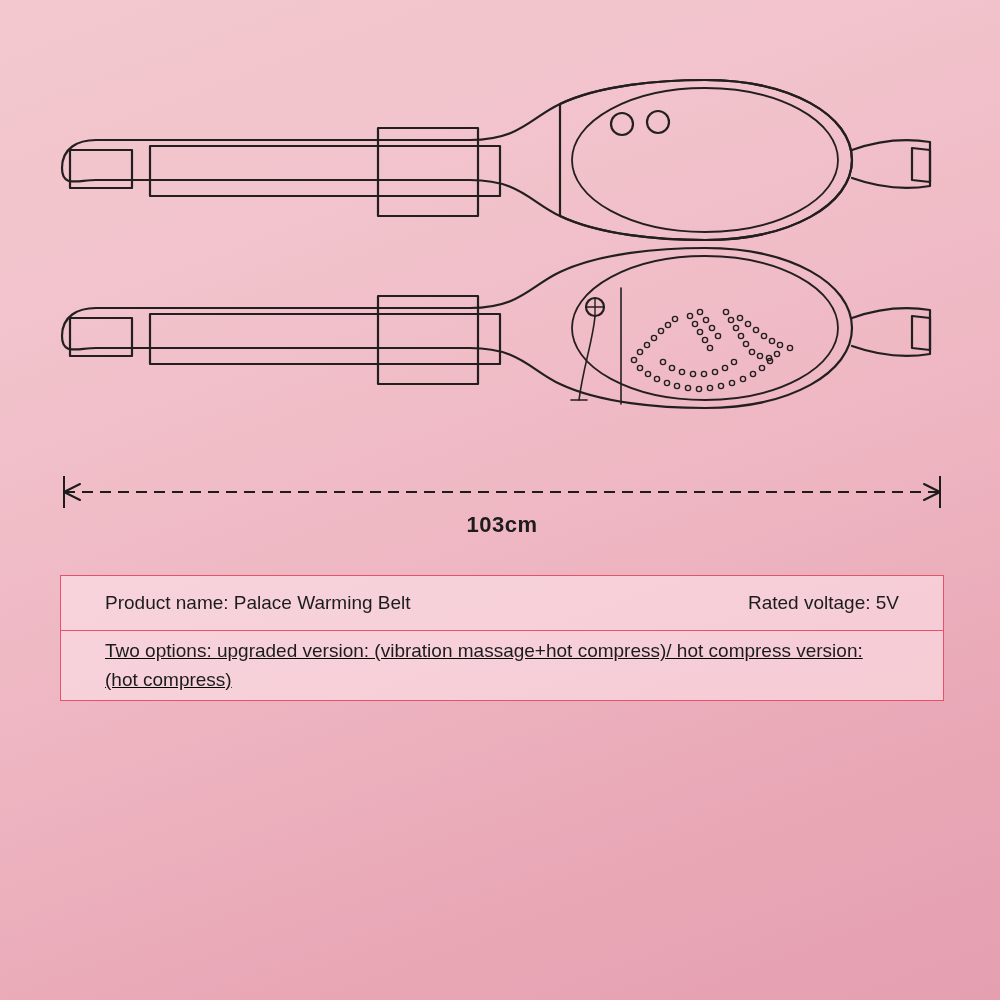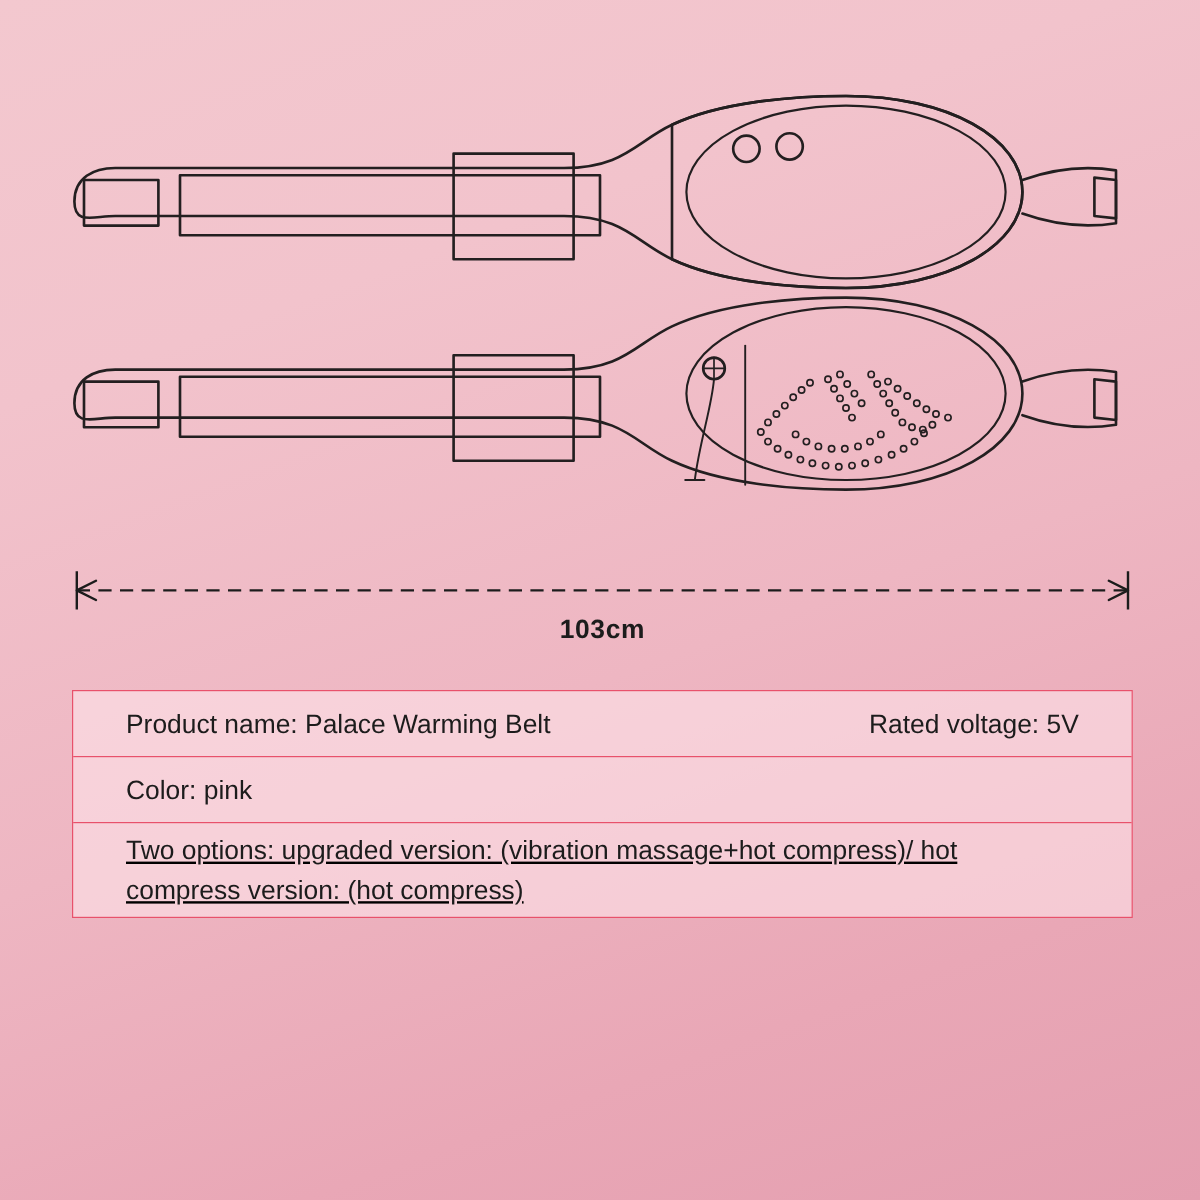--- a/index.html
+++ b/index.html
@@ -68,21 +68,21 @@
     border-bottom: 1px solid #e8516b;
     box-sizing: border-box;
     min-height: 55px;
     padding: 6px 0;
   }
   .spec-row:last-child {
     border-bottom: none;
     text-decoration: underline;
   }
   .spec-cell {
-    font-size: 22px;
+    font-size: 19px;
     color: #1c1c1c;
     padding: 0 44px;
     line-height: 1.5;
     box-sizing: border-box;
   }
   .spec-cell.left {
     flex: 1 1 auto;
   }
   .spec-cell.right {
     flex: 0 0 auto;
@@ -266,23 +266,20 @@
 
   <div class="spec-table">
 
     <div class="spec-row">
       <div class="spec-cell left">Product name: Palace Warming Belt</div>
       <div class="spec-cell right">Rated voltage: 5V</div>
     </div>
 
 
 
-    <div class="spec-row">
-      <div class="spec-cell full">Color: pink</div>
-    </div>
 
     <div class="spec-row">
       <div class="spec-cell full">Two options: upgraded version: (vibration massage+hot compress)/ hot compress version: (hot compress)</div>
     </div>
 
   </div>
 
 </div>
 
 </body></html>

